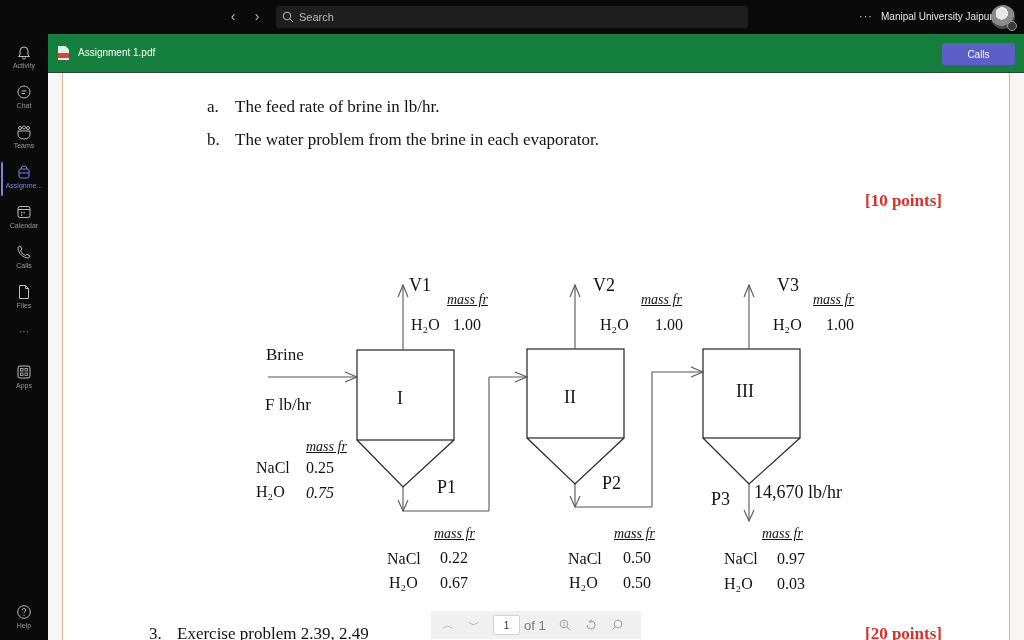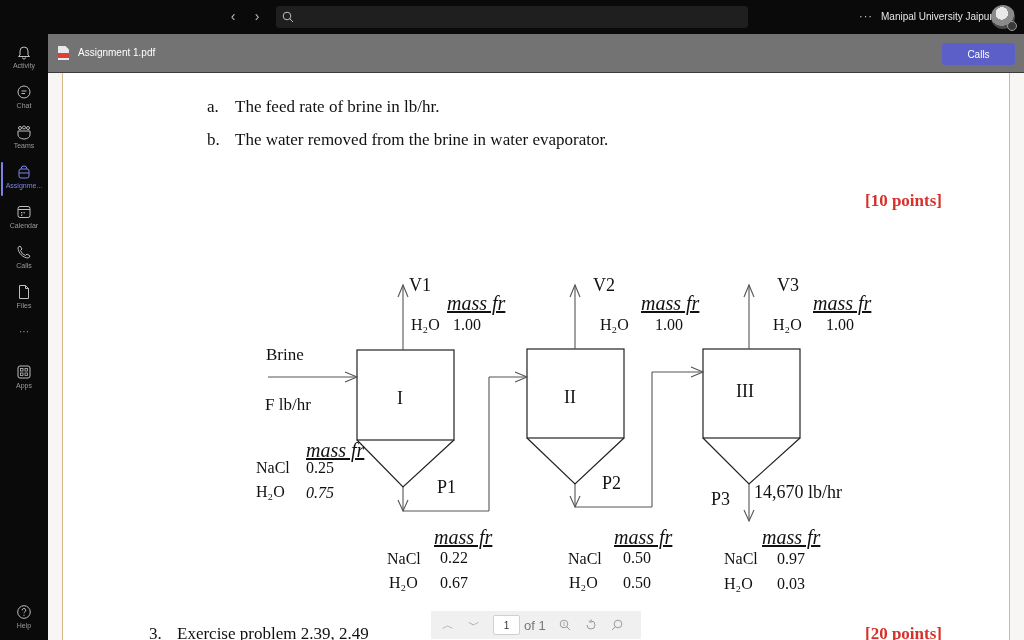--- a/index.html
+++ b/index.html
@@ -20,57 +20,58 @@
 
   
   .rail { position: absolute; left: 0; top: 34px; width: 48px; height: 606px; background: #0a0a0a; }
   .rail-item { position: absolute; left: 0; width: 48px; height: 40px; display: flex; flex-direction: column; align-items: center; cursor: pointer; }
   .rail-item svg { width: 16px; height: 16px; margin-top: 4px; }
   .rail-label { color: #9a9a9a; font-size: 7px; margin-top: 2px; white-space: nowrap; }
   .rail-item.active .rail-label { color: #7b83eb; }
   .rail-item.active::before { content: ""; position: absolute; left: 1px; top: 2px; width: 2px; height: 34px; background: #7b83eb; border-radius: 1px; }
 
   
-  .filebar { position: absolute; left: 48px; top: 34px; width: 976px; height: 39px; background: #737373; border-bottom: 1px solid #3b3b3b; }
+  .filebar { position: absolute; left: 48px; top: 34px; width: 976px; height: 39px; background: #15803d; border-bottom: 1px solid #3b3b3b; }
   .file-icon { position: absolute; left: 10px; top: 12px; width: 11px; height: 14px; }
   .file-name { position: absolute; left: 30px; top: 13px; color: #ffffff; font-size: 10px; }
   .close-btn { position: absolute; left: 894px; top: 9px; width: 73px; height: 22px; background: #5b5fc7; color: #fff; border: none; border-radius: 3px; font-size: 10px; cursor: pointer; font-family: "Liberation Sans", sans-serif; }
 
   
   .viewer { position: absolute; left: 48px; top: 73px; width: 976px; height: 567px; background: #f7f6f4; overflow: hidden; }
   .page { position: absolute; left: 14px; top: -10px; width: 948px; height: 600px; background: #ffffff; border-left: 1px solid #d9b88c; border-right: 1px solid #d9b88c; font-family: "Liberation Serif", "DejaVu Serif", serif; color: #111; }
   .q-item { position: absolute; font-size: 17px; }
   .q-item .label { position: absolute; left: 0; }
   .q-item .text { position: absolute; left: 28px; white-space: nowrap; }
   .points { position: absolute; font-size: 17px; font-weight: bold; color: #d8302a; white-space: nowrap; }
 
   .diagram { position: absolute; left: 0; top: 0; width: 948px; height: 600px; }
   .dtext { position: absolute; white-space: nowrap; font-size: 17px; }
   .dsmall { font-size: 16px; }
-  .mass-fr { font-style: italic; text-decoration: underline; font-size: 20px; }
+  .mass-fr { font-style: italic; text-decoration: underline; font-size: 14px; }
 
   
   .pdf-toolbar { position: absolute; left: 431px; top: 611px; width: 210px; height: 28px; background: #f0f0f0; display: flex; align-items: center; padding-left: 10px; gap: 12px; }
   .pdf-toolbar .tb-btn { color: #9a9a9a; font-size: 12px; cursor: pointer; width: 14px; text-align: center; }
   .page-input { width: 27px; height: 20px; border: 1px solid #d0d0d0; border-radius: 2px; background: #fff; font-size: 10px; text-align: center; color: #333; font-family: "Liberation Sans", sans-serif; }
   .page-of { font-size: 13px; color: #777; margin-left: -8px; }
 </style>
 </head>
 <body>
 
 <div class="topbar">
   <div class="nav-arrows">
     <span>‹</span>
     <span>›</span>
   </div>
   <div class="search">
     <svg viewBox="0 0 12 12">
         <circle cx="5" cy="5" r="3.8" fill="none" stroke="#bdbdbd" stroke-width="1"></circle>
         <line x1="7.8" y1="7.8" x2="11" y2="11" stroke="#bdbdbd" stroke-width="1"></line>
       </svg>
+    <input placeholder="Search" style="">
   </div>
   <span class="more-dots">···</span>
   <span class="org-name">Manipal University Jaipur</span>
   <div class="avatar">
     <div class="avatar-status"></div>
   </div>
 </div>
 
 <div class="rail">
   <div class="rail-item" style="top:6px">
@@ -162,21 +163,21 @@
 
 <div class="viewer">
   <div class="page">
 
     <div class="q-item" style="left:144px; top:34px;">
       <span class="label">a.</span>
       <span class="text">The feed rate of brine in lb/hr.</span>
     </div>
     <div class="q-item" style="left:144px; top:67px;">
       <span class="label">b.</span>
-      <span class="text">The water removed from the brine in water evaporator.</span>
+      <span class="text">The water problem from the brine in each evaporator.</span>
     </div>
     <div class="points" style="left:802px; top:100px;margin-top:28px;">[10 points]</div>
 
     <div class="diagram">
       <svg width="948" height="600" style="position:absolute;left:0;top:0">
         <g stroke="#222" stroke-width="1.2" fill="none">
 
           <rect x="294" y="287" width="97" height="90"></rect>
           <path d="M294 377 L340 424 L391 377"></path>
 

